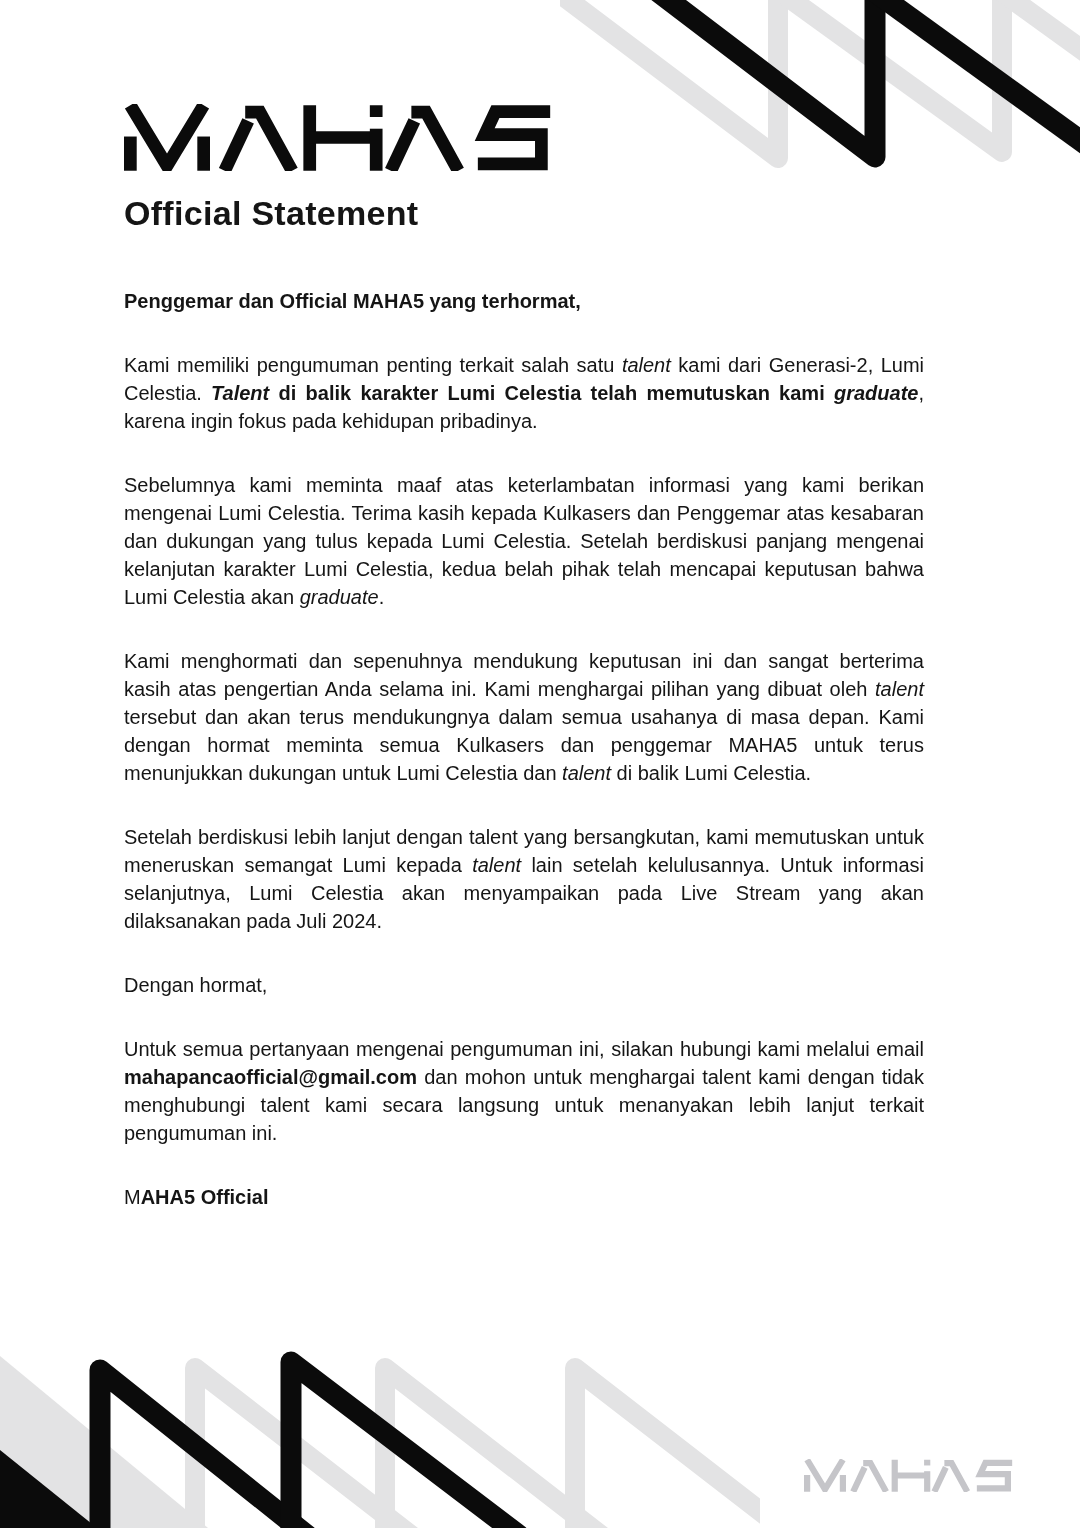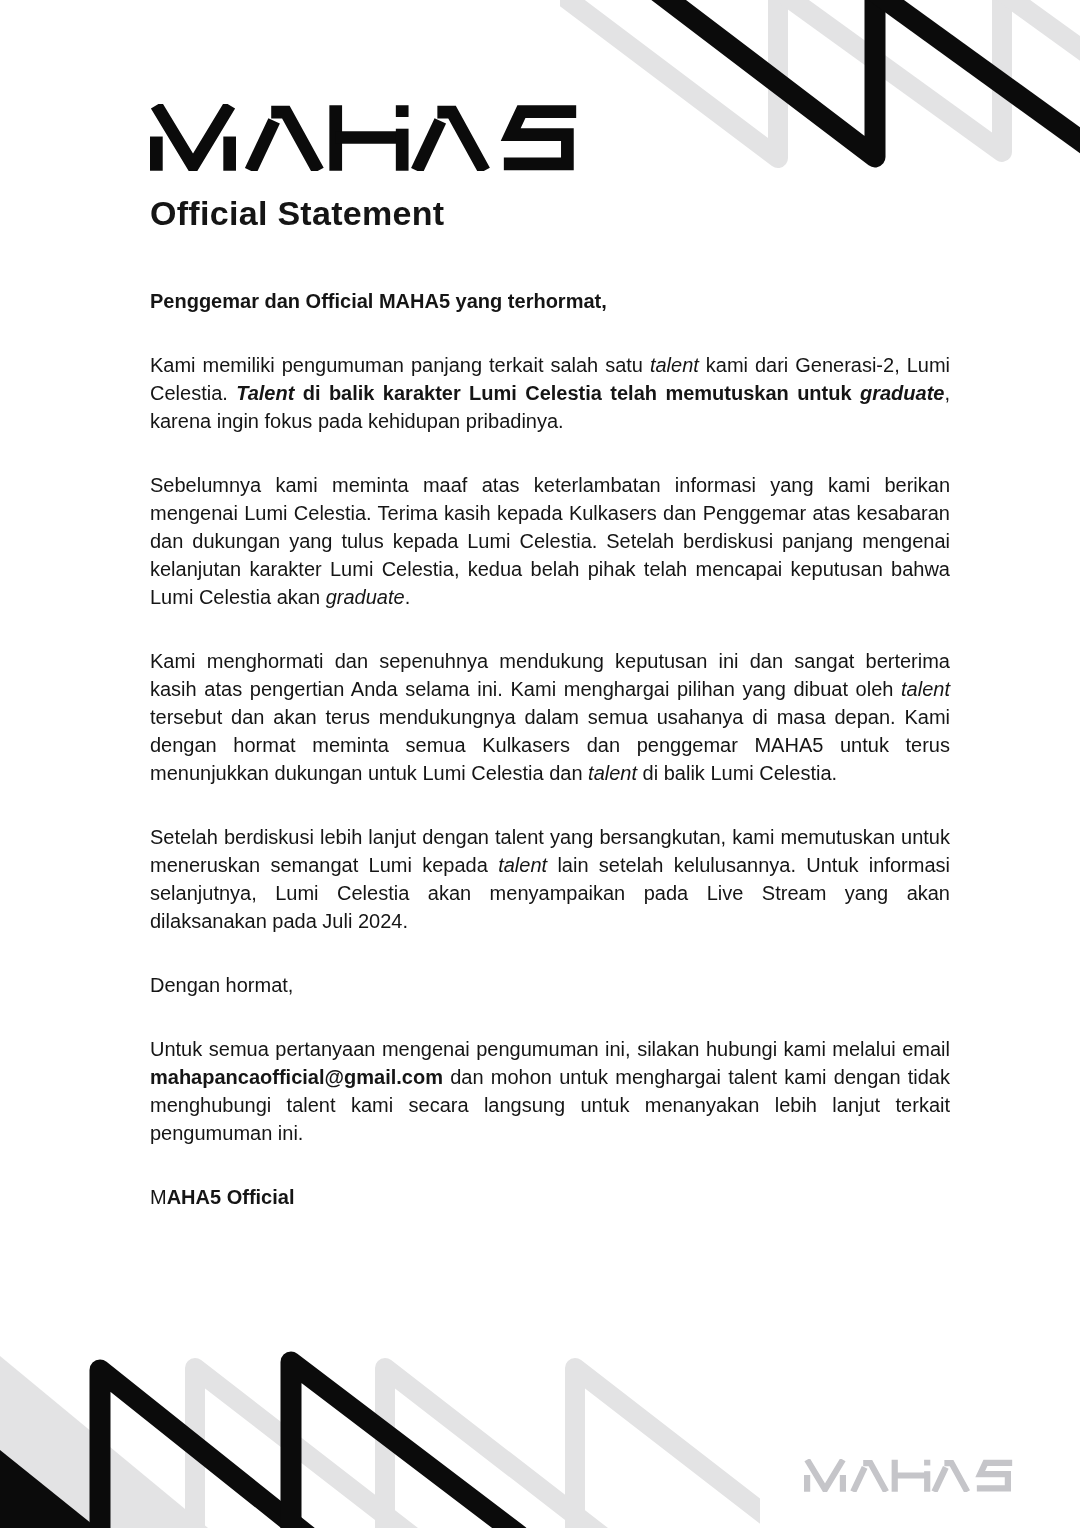--- a/index.html
+++ b/index.html
@@ -6,21 +6,21 @@
   body {
     width: 1080px; height: 1528px;
     position: relative;
     background: #ffffff;
     overflow: hidden;
     font-family: "Liberation Sans", sans-serif;
     color: var(--c-text, #151515);
   }
   .letter {
     position: absolute;
-    left: 150px; top: 0;
+    left: 124px; top: 0;
     width: 800px;
   }
   .logo {
     display: block;
     margin-top: 104px;
     color: var(--c-ink, #0b0b0b);
   }
   .title {
     font-size: 34px;
     font-weight: 700;
@@ -81,21 +81,21 @@
   </defs>
 </svg>
 
 <div class="letter">
   <svg class="logo" width="434" height="67" viewBox="0 0 444 68" role="img" aria-label="MAHA5">
     <use href="#maha5-wordmark"></use>
   </svg>
   <h1 class="title">Official Statement</h1>
   <div class="body-text">
       <p class="para"><span class="b">Penggemar dan Official MAHA5 yang terhormat,</span></p>
-      <p class="para"><span>Kami memiliki pengumuman panjang terkait salah satu </span><span class="i">talent</span><span> kami dari Generasi-2, Lumi Celestia. </span><span class="b i">Talent</span><span class="b"> di balik karakter Lumi Celestia telah memutuskan untuk </span><span class="b i">graduate</span><span>, karena ingin fokus pada kehidupan pribadinya.</span></p>
+      <p class="para"><span>Kami memiliki pengumuman penting terkait salah satu </span><span class="i">talent</span><span> kami dari Generasi-2, Lumi Celestia. </span><span class="b i">Talent</span><span class="b"> di balik karakter Lumi Celestia telah memutuskan kami </span><span class="b i">graduate</span><span>, karena ingin fokus pada kehidupan pribadinya.</span></p>
       <p class="para"><span>Sebelumnya kami meminta maaf atas keterlambatan informasi yang kami berikan mengenai Lumi Celestia. Terima kasih kepada Kulkasers dan Penggemar atas kesabaran dan dukungan yang tulus kepada Lumi Celestia. Setelah berdiskusi panjang mengenai kelanjutan karakter Lumi Celestia, kedua belah pihak telah mencapai keputusan bahwa Lumi Celestia akan </span><span class="i">graduate</span><span>.</span></p>
       <p class="para"><span>Kami menghormati dan sepenuhnya mendukung keputusan ini dan sangat berterima kasih atas pengertian Anda selama ini. Kami menghargai pilihan yang dibuat oleh </span><span class="i">talent</span><span> tersebut dan akan terus mendukungnya dalam semua usahanya di masa depan. Kami dengan hormat meminta semua Kulkasers dan penggemar MAHA5 untuk terus menunjukkan dukungan untuk Lumi Celestia dan </span><span class="i">talent</span><span> di balik Lumi Celestia.</span></p>
       <p class="para"><span>Setelah berdiskusi lebih lanjut dengan talent yang bersangkutan, kami memutuskan untuk meneruskan semangat Lumi kepada </span><span class="i">talent</span><span> lain setelah kelulusannya. Untuk informasi selanjutnya, Lumi Celestia akan menyampaikan pada Live Stream yang akan dilaksanakan pada Juli 2024.</span></p>
       <p class="para"><span>Dengan hormat,</span></p>
       <p class="para"><span>Untuk semua pertanyaan mengenai pengumuman ini, silakan hubungi kami melalui email </span><span class="b">mahapancaofficial@gmail.com</span><span> dan mohon untuk menghargai talent kami dengan tidak menghubungi talent kami secara langsung untuk menanyakan lebih lanjut terkait pengumuman ini.</span></p>
       <p class="para"><span>M</span><span class="b">AHA5 Official</span></p>
     </div>
 </div>
 
 <svg id="deco-top-right" class="decoration" width="520" height="215" viewBox="0 0 520 215" aria-hidden="true">

